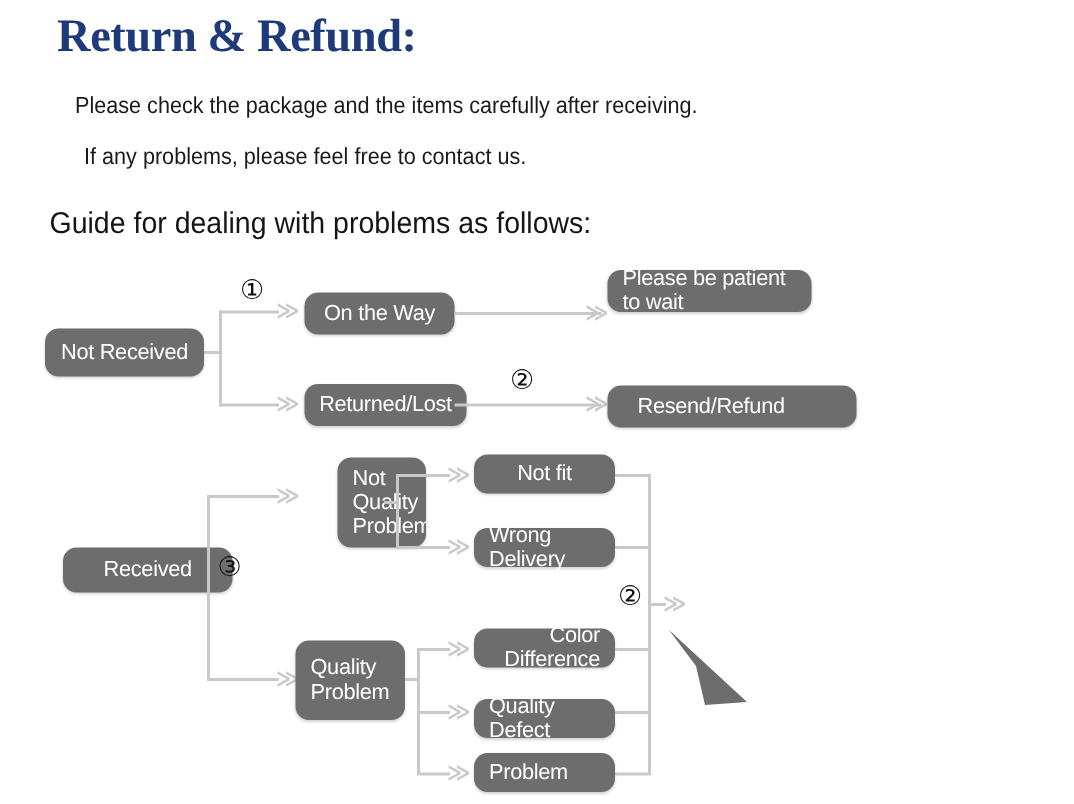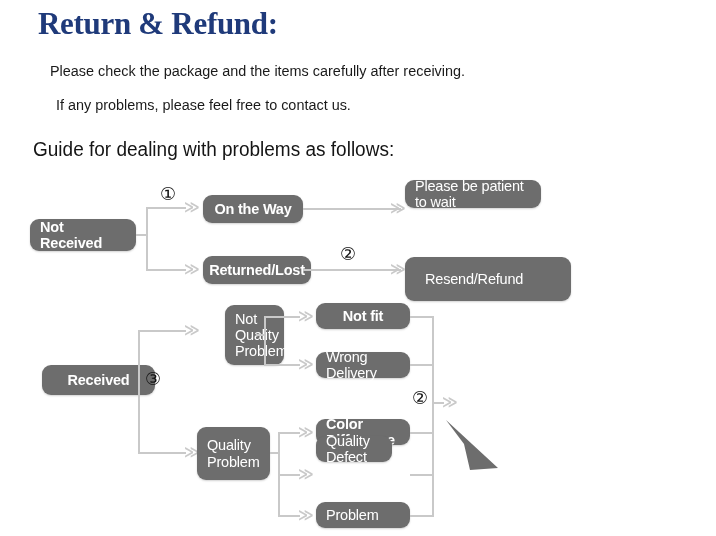--- a/index.html
+++ b/index.html
@@ -61,21 +61,21 @@
     display: flex;
     align-items: center;
     font-family: "Liberation Sans", sans-serif;
     font-size: 14.5px;
     line-height: 1.12;
     padding: 0 10px;
     white-space: pre-line;
     letter-spacing: -0.2px;
     box-shadow: 0 1px 2px rgba(0,0,0,0.18);
   }
-  .node.center { justify-content: center; text-align: left; font-weight: bold; }
+  .node.center { justify-content: center; text-align: right; }
   .node.left   { justify-content: flex-start; text-align: left; }
 
   
   .ln {
     position: absolute;
     background: #c9c9c9;
   }
   .lnh { height: 2px; }
   .lnv { width: 2px; }
 
@@ -155,21 +155,21 @@
 
   <div class="ln lnh" style="left:303px; top:208px; width:98px;"></div>
   <div class="arrow" style="left:390px; top:202px;">≫</div>
 
   <div class="ln lnh" style="left:303px; top:269px; width:98px;"></div>
   <div class="arrow" style="left:390px; top:263px;">≫</div>
 
   <div class="marker" style="left:340px; top:245px;">②</div>
 
   <div class="node left" style="left:405px; top:180px; width:136px; height:28px;">Please be patient to wait</div>
-  <div class="node left" style="left:405px; top:257px; width:166px; height:44px;padding-left:20px;">Resend/Refund</div>
+  <div class="node left" style="left:405px; top:257px; width:166px; height:28px;padding-left:20px;">Resend/Refund</div>
 
   <div class="node center" style="left:42px; top:365px; width:113px; height:30px;">Received</div>
 
   <div class="marker" style="left:145px; top:370px;">③</div>
 
   <div class="ln lnv" style="left:138px; top:330px; height:124px;"></div>
   <div class="ln lnh" style="left:138px; top:330px; width:48px;"></div>
   <div class="ln lnh" style="left:138px; top:452px; width:48px;"></div>
   <div class="arrow" style="left:184px; top:324px;">≫</div>
   <div class="arrow" style="left:184px; top:446px;">≫</div>
@@ -193,21 +193,21 @@
   <div class="ln lnh" style="left:270px; top:452px; width:10px;"></div>
   <div class="ln lnv" style="left:278px; top:432px; height:84px;"></div>
   <div class="ln lnh" style="left:278px; top:432px; width:22px;"></div>
   <div class="ln lnh" style="left:278px; top:474px; width:22px;"></div>
   <div class="ln lnh" style="left:278px; top:515px; width:22px;"></div>
   <div class="arrow" style="left:298px; top:426px;">≫</div>
   <div class="arrow" style="left:298px; top:468px;">≫</div>
   <div class="arrow" style="left:298px; top:509px;">≫</div>
 
   <div class="node center" style="left:316px; top:419px; width:94px; height:26px;">Color Difference</div>
-  <div class="node left" style="left:316px; top:436px; width:76px; height:26px;">Quality Defect</div>
+  <div class="node left" style="left:316px; top:466px; width:94px; height:26px;">Quality Defect</div>
   <div class="node left" style="left:316px; top:502px; width:94px; height:26px;">Problem</div>
 
   <div class="ln lnh" style="left:410px; top:316px; width:24px;"></div>
   <div class="ln lnh" style="left:410px; top:364px; width:24px;"></div>
   <div class="ln lnh" style="left:410px; top:432px; width:24px;"></div>
   <div class="ln lnh" style="left:410px; top:474px; width:24px;"></div>
   <div class="ln lnh" style="left:410px; top:515px; width:24px;"></div>
   <div class="ln lnv" style="left:432px; top:316px; height:200px;"></div>
   <div class="ln lnh" style="left:432px; top:402px; width:12px;"></div>
   <div class="arrow" style="left:442px; top:396px;">≫</div>

